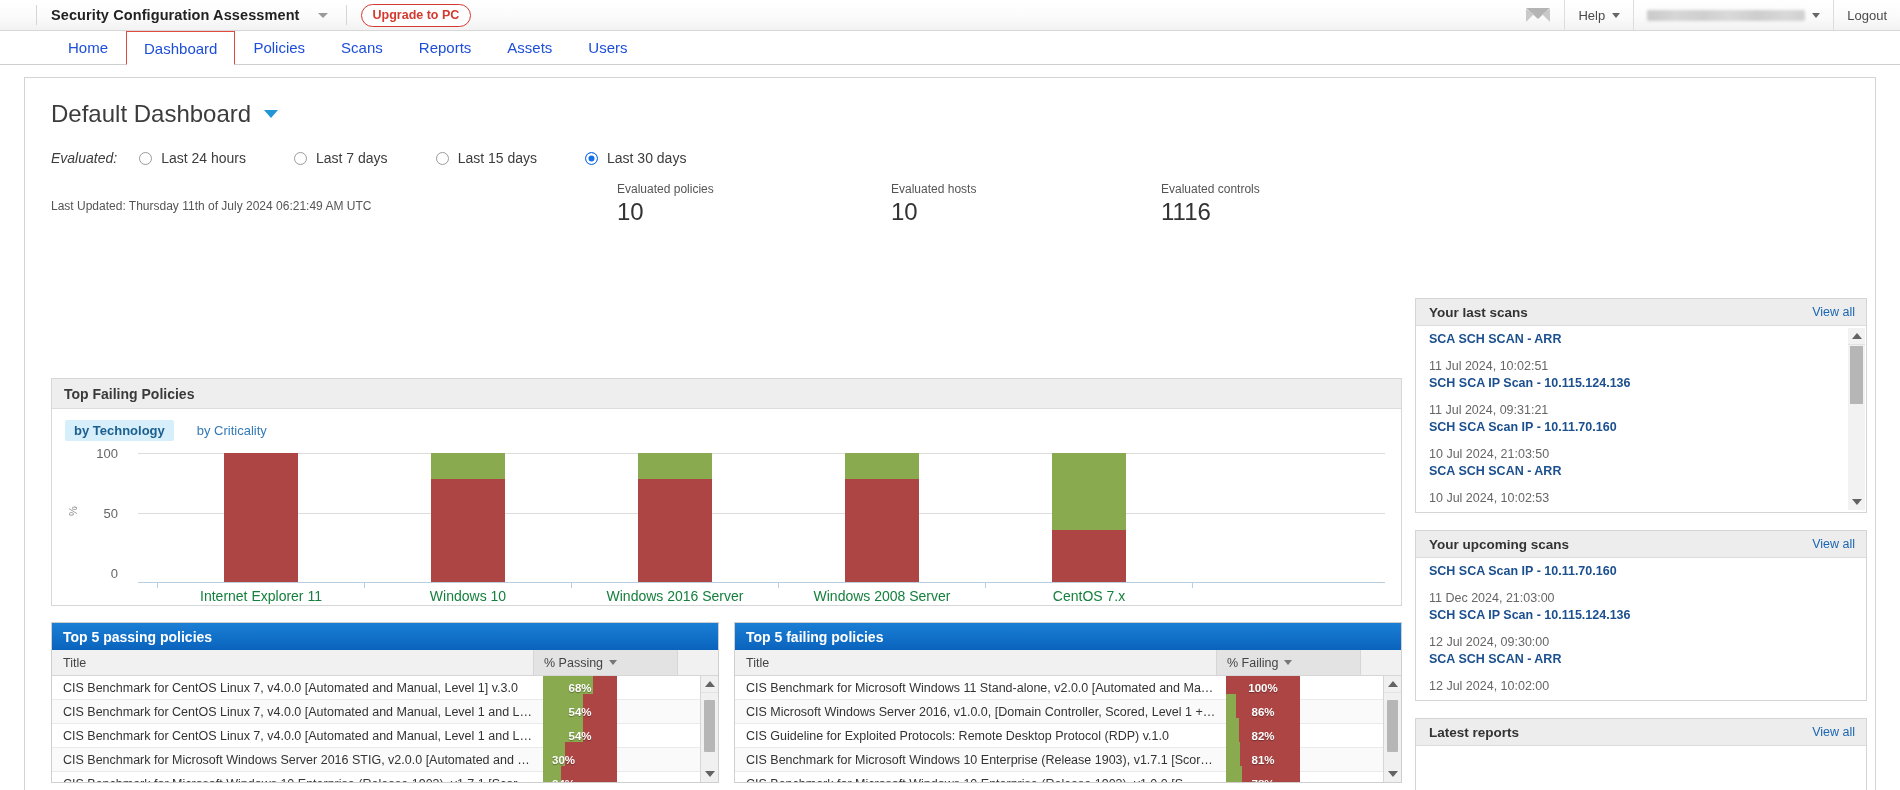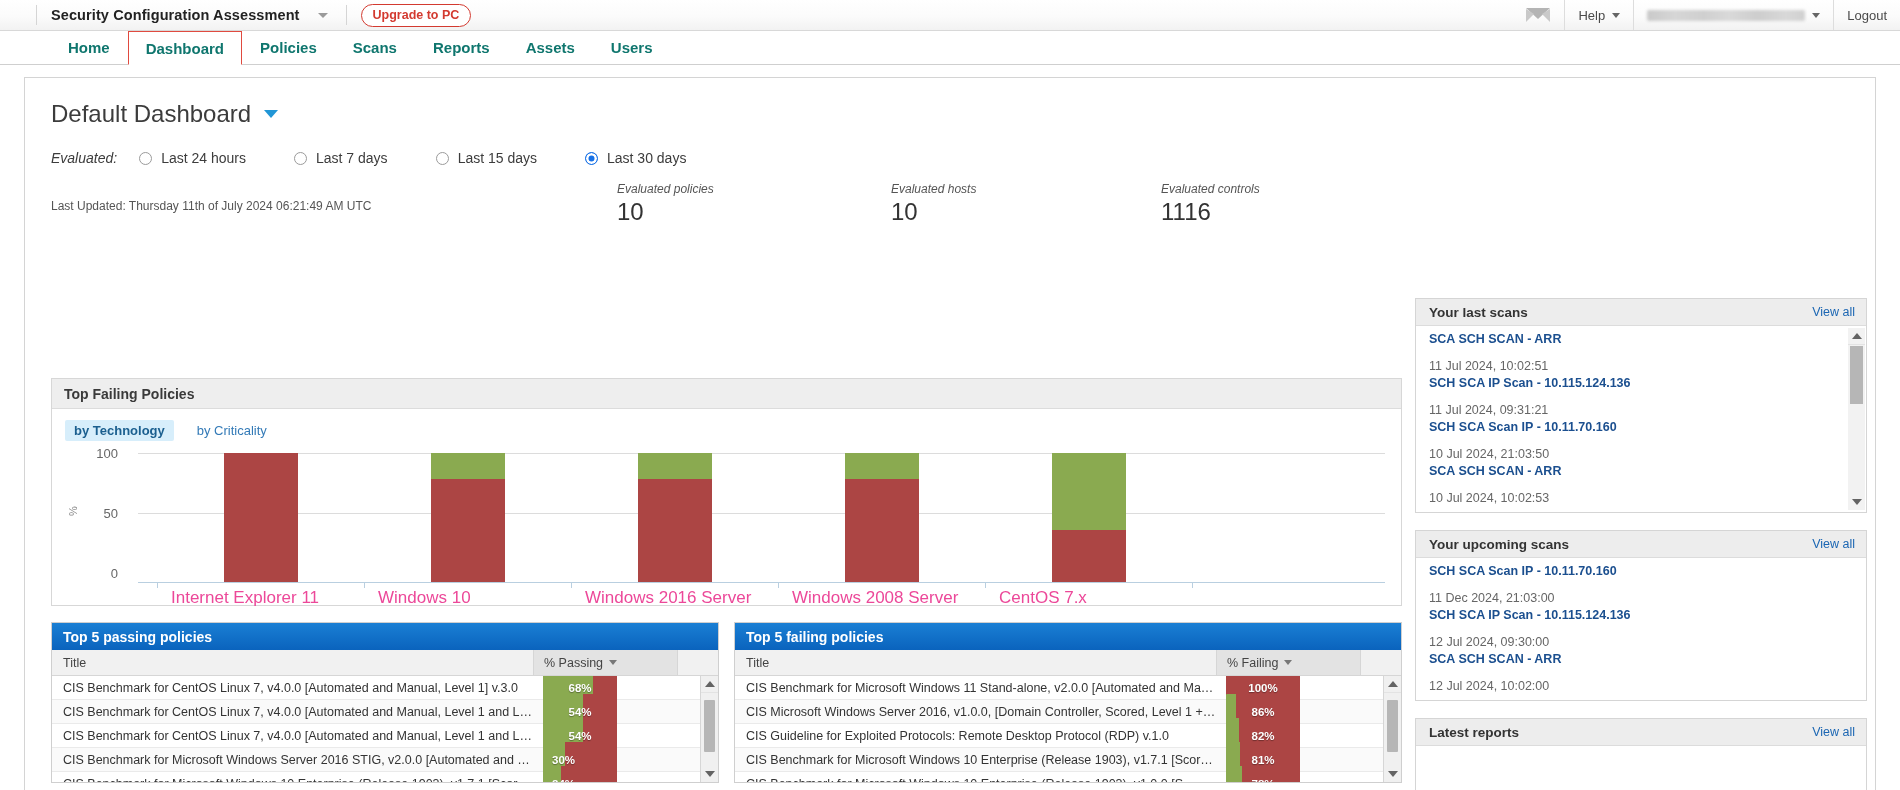--- a/index.html
+++ b/index.html
@@ -85,24 +85,23 @@
     height: 34px;
     background: #fff;
     border-bottom: 1px solid #cfcfcf;
     display: flex; align-items: stretch;
     padding-left: 50px;
   }
   .navtab {
     display: flex; align-items: center;
     padding: 0 17px;
     font-size: 15px;
-    color: #0f766e;
+    color: #1d4ed8;
     cursor: pointer;
     border: 1px solid transparent;
-    font-weight: bold;
   }
   .navtab.active {
     border: 1px solid #e04a3f;
     border-bottom-color: #fff;
     margin-bottom: -1px;
     background: #fff;
   }
 
   
   .page {
@@ -149,21 +148,21 @@
     position: relative;
     height: 56px;
     margin: 16px 0 0 0;
     padding-left: 26px;
   }
   .last-updated { font-size: 12px; color: #555; padding-top: 17px; }
   .stat {
     position: absolute; top: 0;
     text-align: left;
   }
-  .stat-label { font-size: 12px; color: #555; font-style: italic; }
+  .stat-label { font-size: 12px; color: #555; }
   .stat-value { font-size: 24px; color: #333; margin-top: 2px; }
   .stat1 { left: 592px; }
   .stat2 { left: 866px; }
   .stat3 { left: 1136px; }
 
   
   .left-col { position: absolute; left: 26px; top: 300px; width: 1351px; }
 
   .panel-grey {
     border: 1px solid #d7d7d7;
@@ -208,21 +207,21 @@
     height: 100%;
     display: flex; flex-direction: column; justify-content: flex-end;
   }
   .bar-green { background: #8aaa50; width: 100%; }
   .bar-red { background: #ac4544; width: 100%; }
   .tickmark { position: absolute; bottom: -6px; width: 1px; height: 6px; background: #b9cfe0; }
   .xlabels { position: absolute; left: 76px; right: 6px; bottom: 0; height: 20px; }
   .xlabel {
     position: absolute; top: 3px;
     width: 180px; margin-left: -90px;
-    font-size: 17px; color: #ec4899;
+    text-align: center; font-size: 14px; color: #15803d;
   }
 
   
   .tables-row { display: flex; margin-top: 16px; gap: 15px; }
   .tbl-panel { width: 668px; border: 1px solid #cfcfcf; background: #fff; }
   .tbl-head {
     height: 27px;
     background: linear-gradient(to bottom, #1a7fd4 0%, #0a63bd 100%);
     color: #fff; font-weight: bold; font-size: 14px;
     display: flex; align-items: center; padding-left: 11px;

